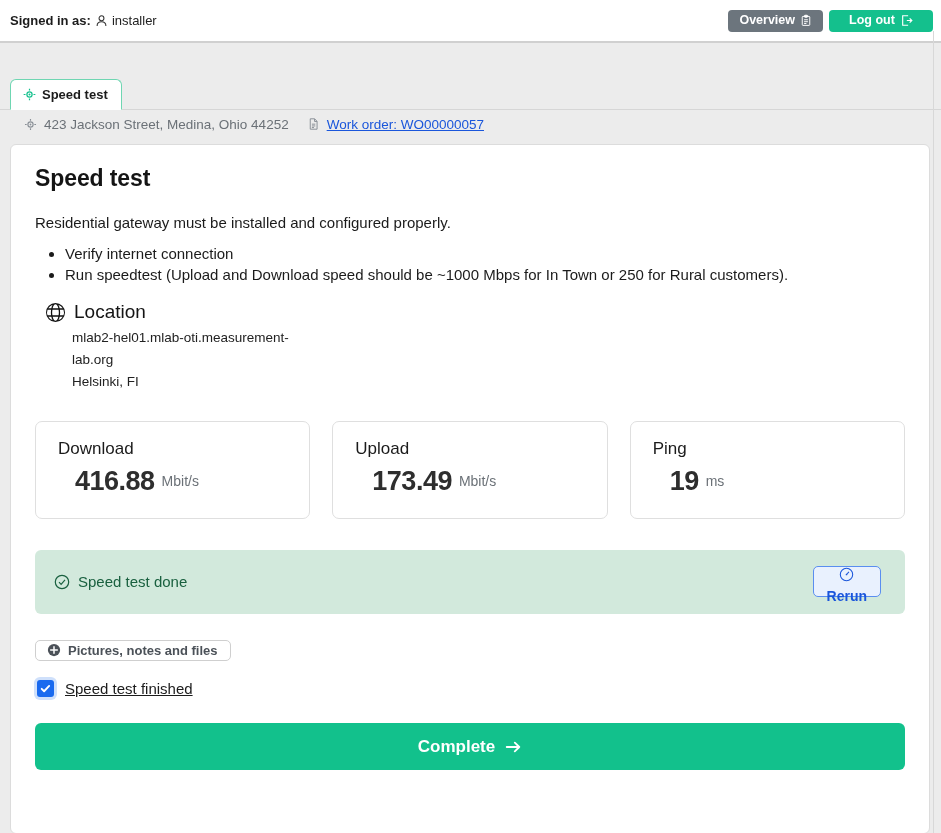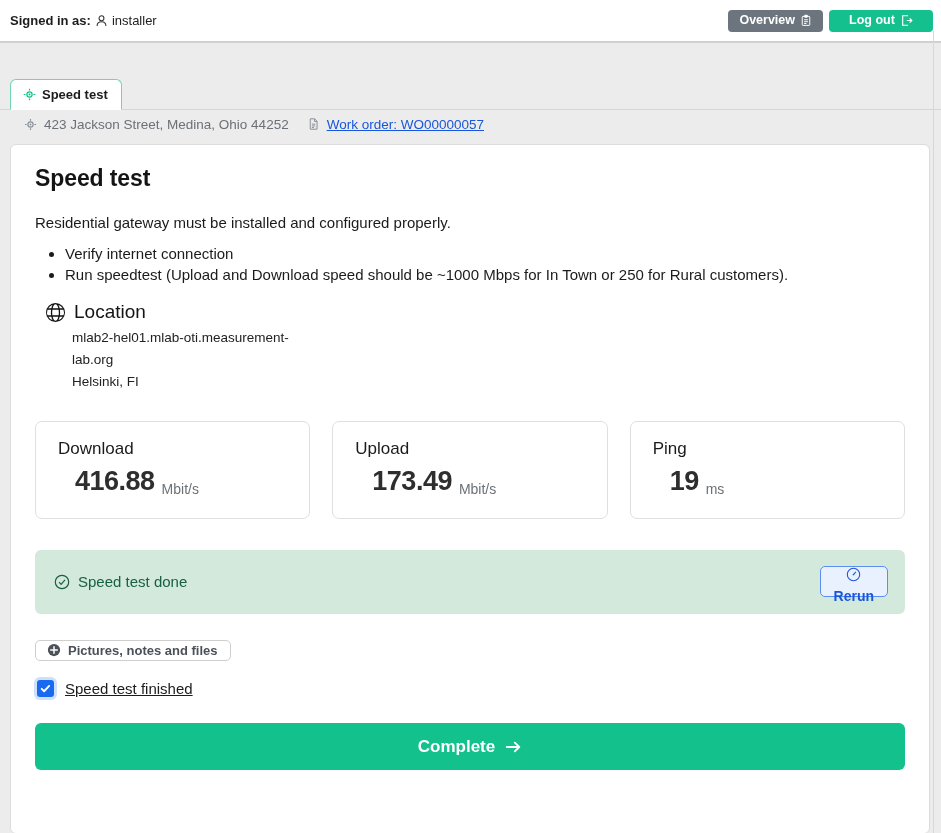--- a/index.html
+++ b/index.html
@@ -169,21 +169,21 @@
     min-height: 98px;
   }
   .metric .label {
     font-size: 17px;
     color: #1b1b1b;
     margin-bottom: 7px;
   }
   .metric .valline {
     padding-left: 17px;
     display: flex;
-    align-items: flex-end;
+    align-items: center;
     gap: 7px;
   }
   .metric .value {
     font-size: 27px;
     font-weight: bold;
     color: #2e2e2e;
     letter-spacing: -0.5px;
   }
   .metric .unit {
     font-size: 14px;
@@ -191,21 +191,21 @@
   }
 
   
   .alert {
     margin-top: 31px;
     background: #d2e9dc;
     border-radius: 6px;
     height: 64px;
     display: flex;
     align-items: center;
-    padding: 0 17px 0 19px;
+    padding: 0 24px 0 19px;
   }
   .alert-text {
     display: flex;
     align-items: center;
     gap: 8px;
     font-size: 15px;
     color: #19603f;
   }
   .btn-rerun {
     margin-left: auto;

